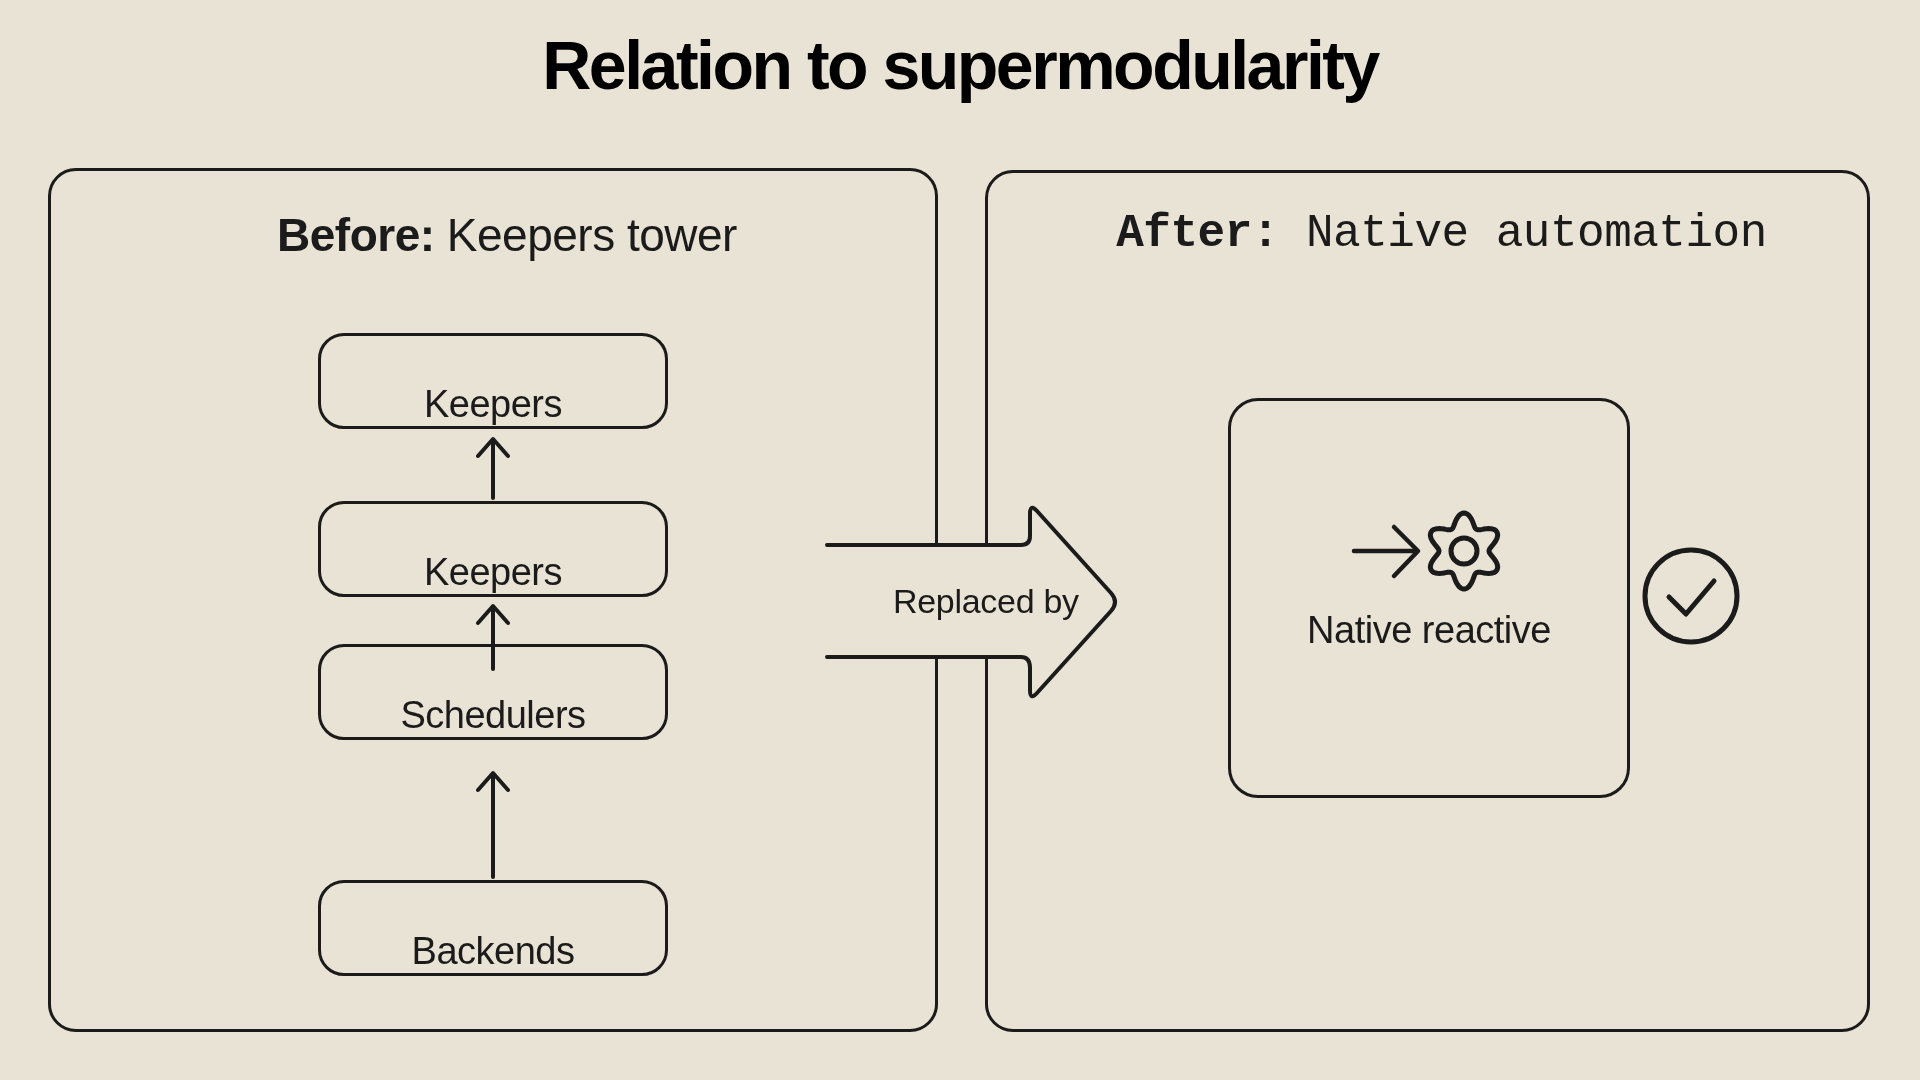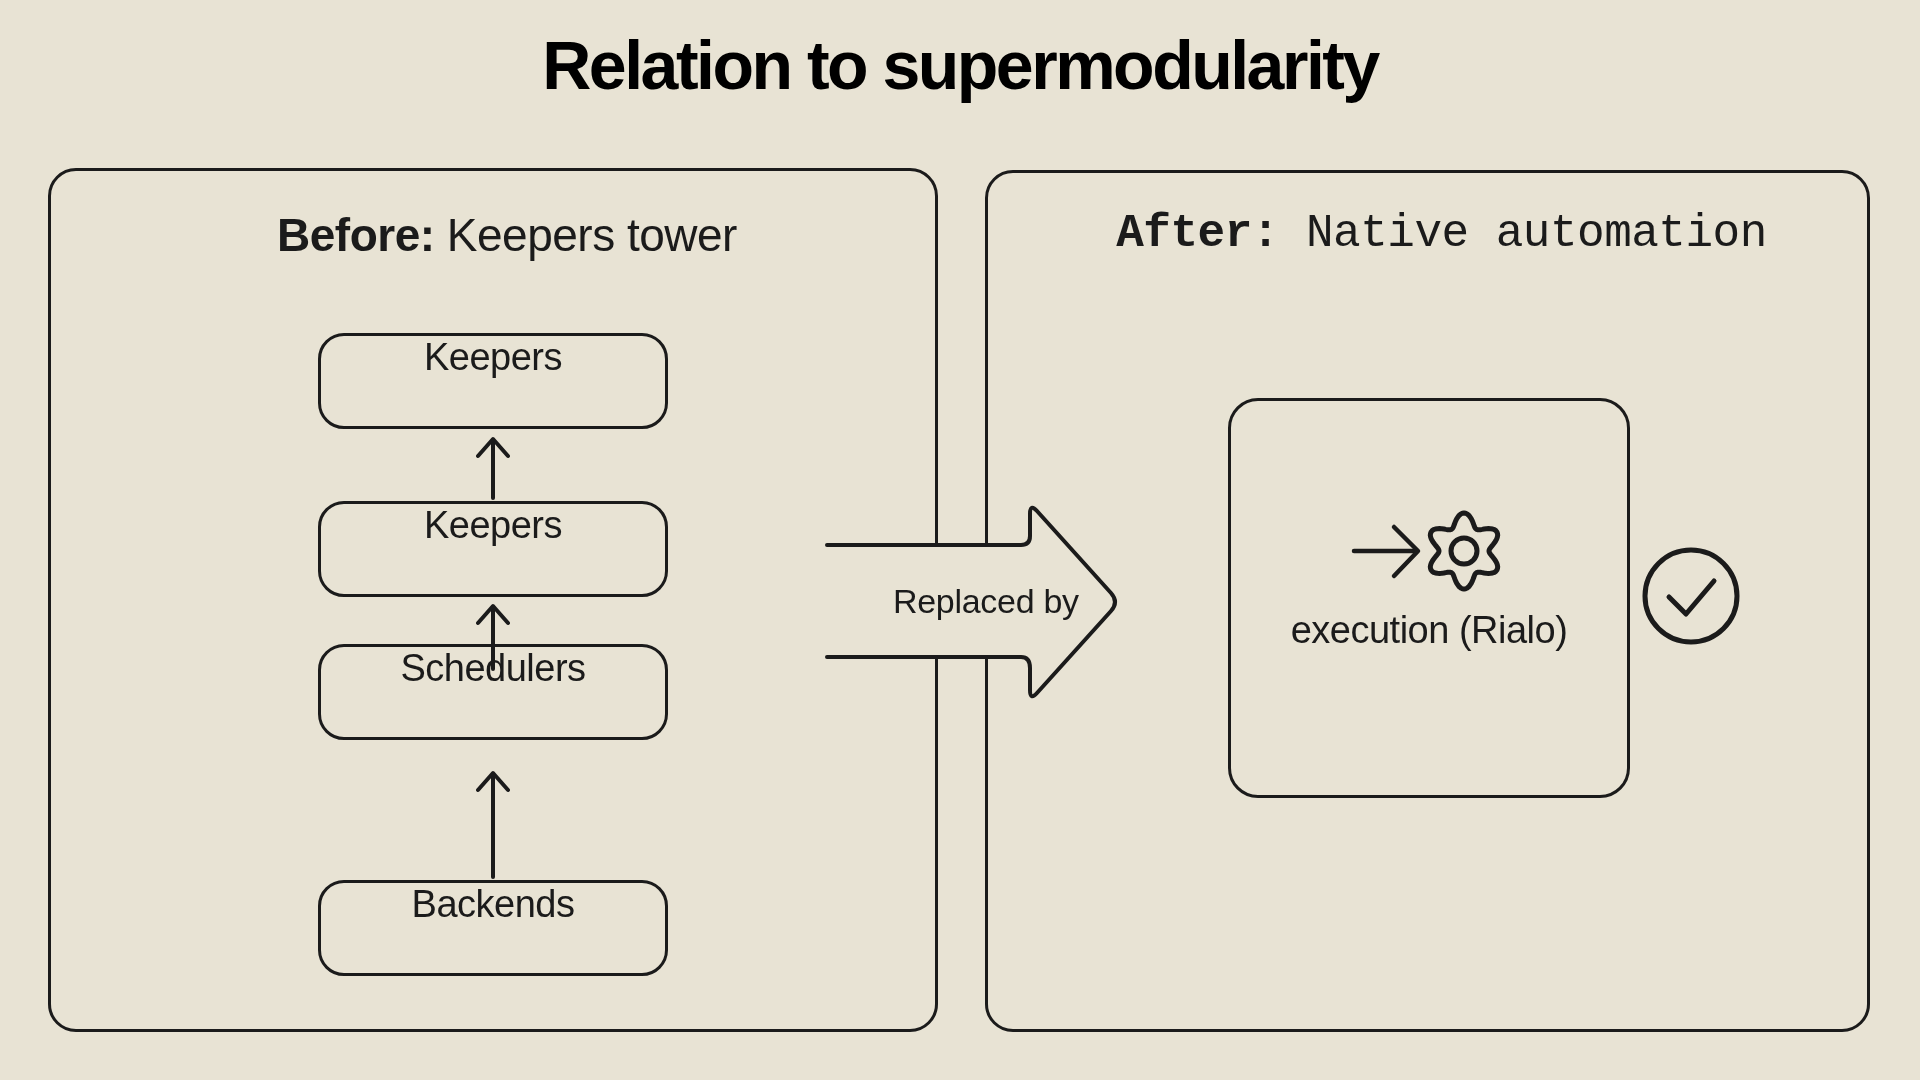--- a/index.html
+++ b/index.html
@@ -39,21 +39,21 @@
     letter-spacing:-0.5px;
     white-space:pre;
   }
   .panel-header .bold{font-weight:700;margin-left:28px;}
   .header-left{left:48px;width:890px;}
   .header-right{left:985px;width:885px;font-family:Liberation Mono, monospace;}
   .stack-box{
     left:318px;width:350px;height:96px;
     border:3px solid var(--ink);
     border-radius:26px;
-    display:flex;align-items:flex-start;justify-content:center;
+    display:flex;align-items:flex-end;justify-content:center;
     font-size:38px;
     letter-spacing:-0.5px;
   }
   .solution-box{
     left:1228px;top:398px;width:402px;height:400px;
     border:3px solid var(--ink);
     border-radius:30px;
   }
   .solution-text{
     left:1228px;top:608px;width:402px;
@@ -120,21 +120,21 @@
 <svg class="abs overlay" width="1920" height="1080" viewBox="0 0 1920 1080">
   <g stroke="#1b1b1b" fill="none" stroke-linecap="round" stroke-linejoin="round">
     <line x1="1354" y1="551" x2="1416" y2="551" stroke-width="4.5"></line>
     <polyline points="1394,527 1418,551 1394,576" stroke-width="4.5"></polyline>
     <path id="gear-path" d="M 1489.0 551.0 L 1489.2 552.1 L 1489.8 553.3 L 1490.7 554.5 L 1491.8 555.9 L 1493.1 557.5 L 1494.4 559.2 L 1495.6 561.0 L 1496.7 562.9 L 1497.3 564.8 L 1497.7 566.7 L 1497.5 568.4 L 1496.9 570.0 L 1495.9 571.3 L 1494.4 572.3 L 1492.6 573.0 L 1490.6 573.3 L 1488.5 573.4 L 1486.3 573.3 L 1484.1 573.0 L 1482.2 572.6 L 1480.4 572.3 L 1478.8 572.2 L 1477.6 572.3 L 1476.5 572.7 L 1475.6 573.4 L 1474.9 574.4 L 1474.3 575.9 L 1473.7 577.5 L 1473.0 579.4 L 1472.2 581.4 L 1471.2 583.4 L 1470.0 585.2 L 1468.7 586.8 L 1467.2 588.0 L 1465.6 588.7 L 1464.0 589.0 L 1462.4 588.7 L 1460.8 588.0 L 1459.3 586.8 L 1458.0 585.2 L 1456.8 583.4 L 1455.8 581.4 L 1455.0 579.4 L 1454.3 577.5 L 1453.7 575.9 L 1453.1 574.4 L 1452.4 573.4 L 1451.5 572.7 L 1450.4 572.3 L 1449.2 572.2 L 1447.6 572.3 L 1445.8 572.6 L 1443.9 573.0 L 1441.7 573.3 L 1439.5 573.4 L 1437.4 573.3 L 1435.4 573.0 L 1433.6 572.3 L 1432.1 571.3 L 1431.1 570.0 L 1430.5 568.4 L 1430.3 566.7 L 1430.7 564.8 L 1431.3 562.9 L 1432.4 561.0 L 1433.6 559.2 L 1434.9 557.5 L 1436.2 555.9 L 1437.3 554.5 L 1438.2 553.3 L 1438.8 552.1 L 1439.0 551.0 L 1438.8 549.9 L 1438.2 548.7 L 1437.3 547.5 L 1436.2 546.1 L 1434.9 544.5 L 1433.6 542.8 L 1432.4 541.0 L 1431.3 539.1 L 1430.7 537.2 L 1430.3 535.3 L 1430.5 533.6 L 1431.1 532.0 L 1432.1 530.7 L 1433.6 529.7 L 1435.4 529.0 L 1437.4 528.7 L 1439.5 528.6 L 1441.7 528.7 L 1443.9 529.0 L 1445.8 529.4 L 1447.6 529.7 L 1449.2 529.8 L 1450.4 529.7 L 1451.5 529.3 L 1452.4 528.6 L 1453.1 527.6 L 1453.7 526.1 L 1454.3 524.5 L 1455.0 522.6 L 1455.8 520.6 L 1456.8 518.6 L 1458.0 516.8 L 1459.3 515.2 L 1460.8 514.0 L 1462.4 513.3 L 1464.0 513.0 L 1465.6 513.3 L 1467.2 514.0 L 1468.7 515.2 L 1470.0 516.8 L 1471.2 518.6 L 1472.2 520.6 L 1473.0 522.6 L 1473.7 524.5 L 1474.3 526.1 L 1474.9 527.6 L 1475.6 528.6 L 1476.5 529.3 L 1477.6 529.7 L 1478.8 529.8 L 1480.4 529.7 L 1482.2 529.4 L 1484.1 529.0 L 1486.3 528.7 L 1488.5 528.6 L 1490.6 528.7 L 1492.6 529.0 L 1494.4 529.7 L 1495.9 530.7 L 1496.9 532.0 L 1497.5 533.6 L 1497.7 535.3 L 1497.3 537.2 L 1496.7 539.1 L 1495.6 541.0 L 1494.4 542.8 L 1493.1 544.5 L 1491.8 546.1 L 1490.7 547.5 L 1489.8 548.7 L 1489.2 549.9 L 1489.0 551.0 Z" stroke-width="5"></path>
     <circle cx="1464" cy="551" r="13" stroke-width="5"></circle>
   </g>
 </svg>
 
 <div class="abs solution-text">
-  <div>execution (Rialo)</div>
+  <div>Native reactive</div>
 </div>
 
 <svg class="abs overlay" width="1920" height="1080" viewBox="0 0 1920 1080">
   <g stroke="#1b1b1b" fill="none" stroke-linecap="round" stroke-linejoin="round">
     <circle cx="1691" cy="596" r="46" stroke-width="5"></circle>
     <polyline points="1669,597 1686,614 1714,581" stroke-width="5"></polyline>
   </g>
 </svg>
 
 </body></html>

